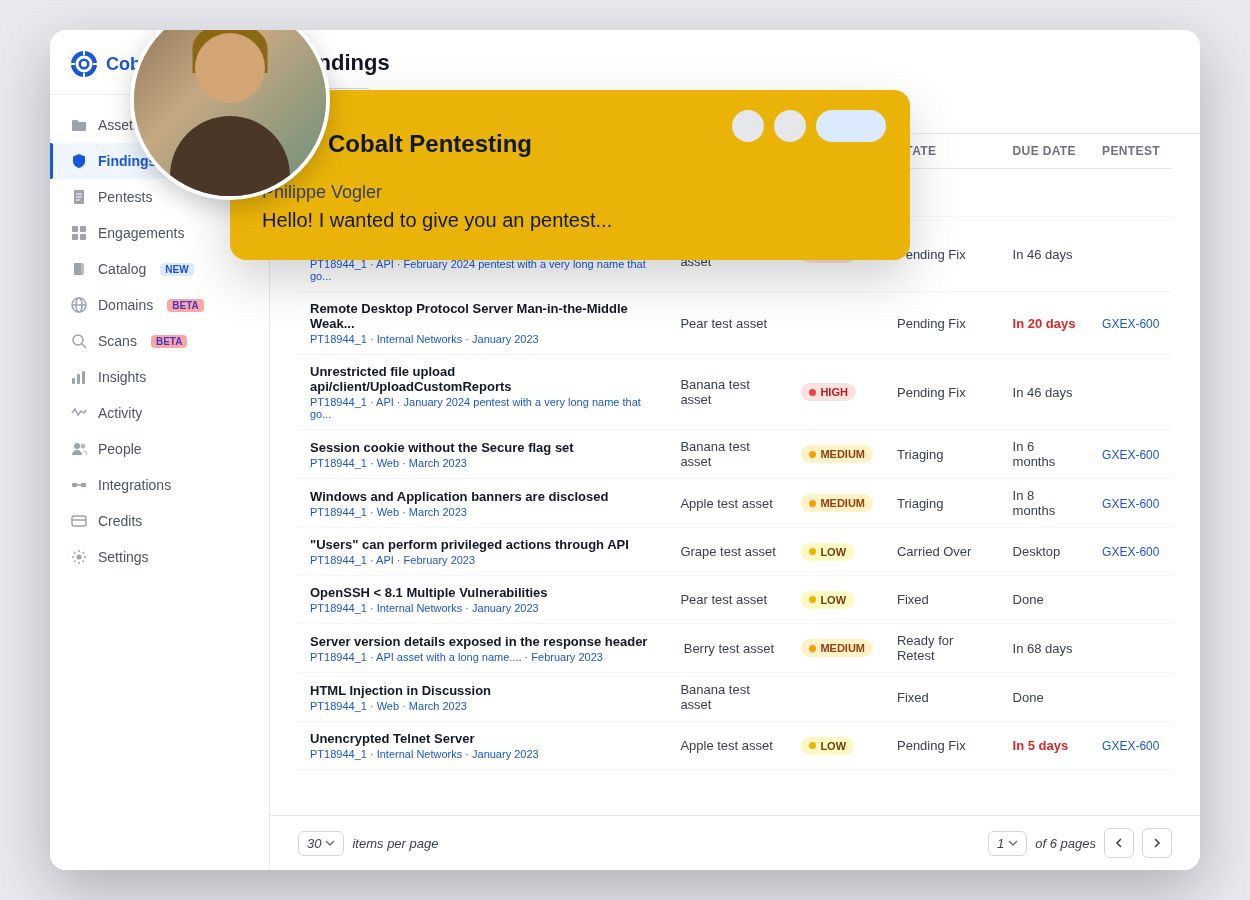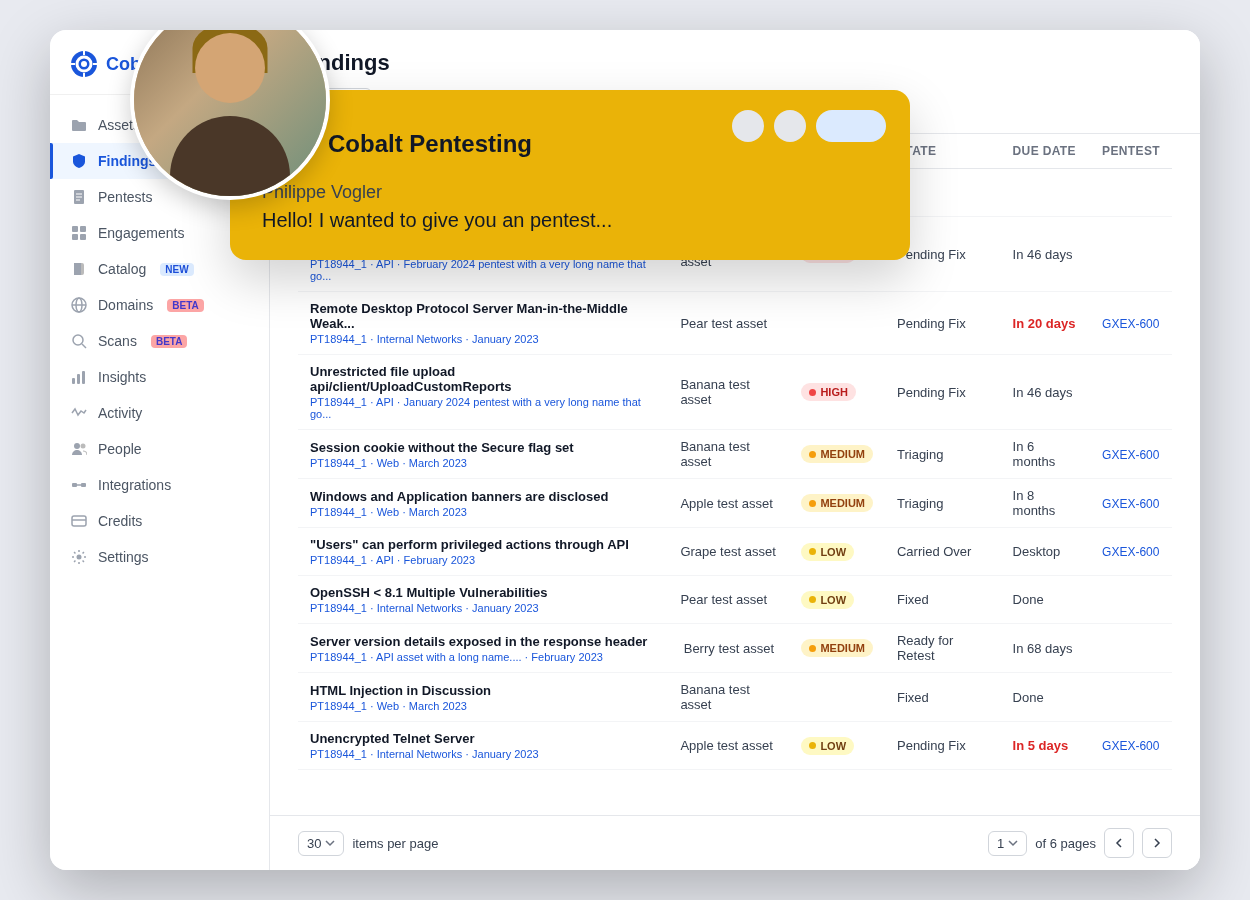--- a/index.html
+++ b/index.html
@@ -209,20 +209,21 @@
     .pentest-link { color: #1a56db; font-size: 12px; font-weight: 500; }
 
     
     .pagination-bar {
       display: flex;
       align-items: center;
       justify-content: space-between;
       padding: 12px 28px;
       background: #fff;
       border-top: 1px solid #e5e7eb;
+      font-style: italic;
     }
     .per-page {
       display: flex;
       align-items: center;
       gap: 8px;
       font-size: 13px;
       color: #374151;
     }
     .per-page-select {
       display: flex;

